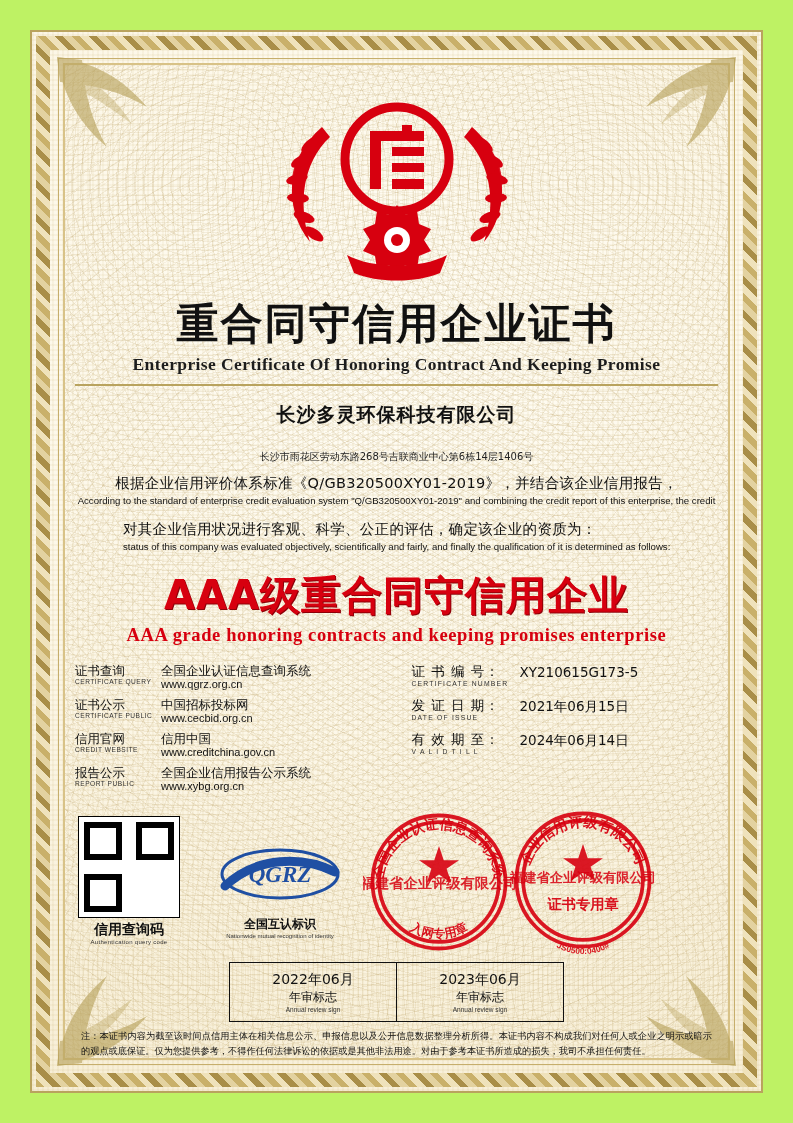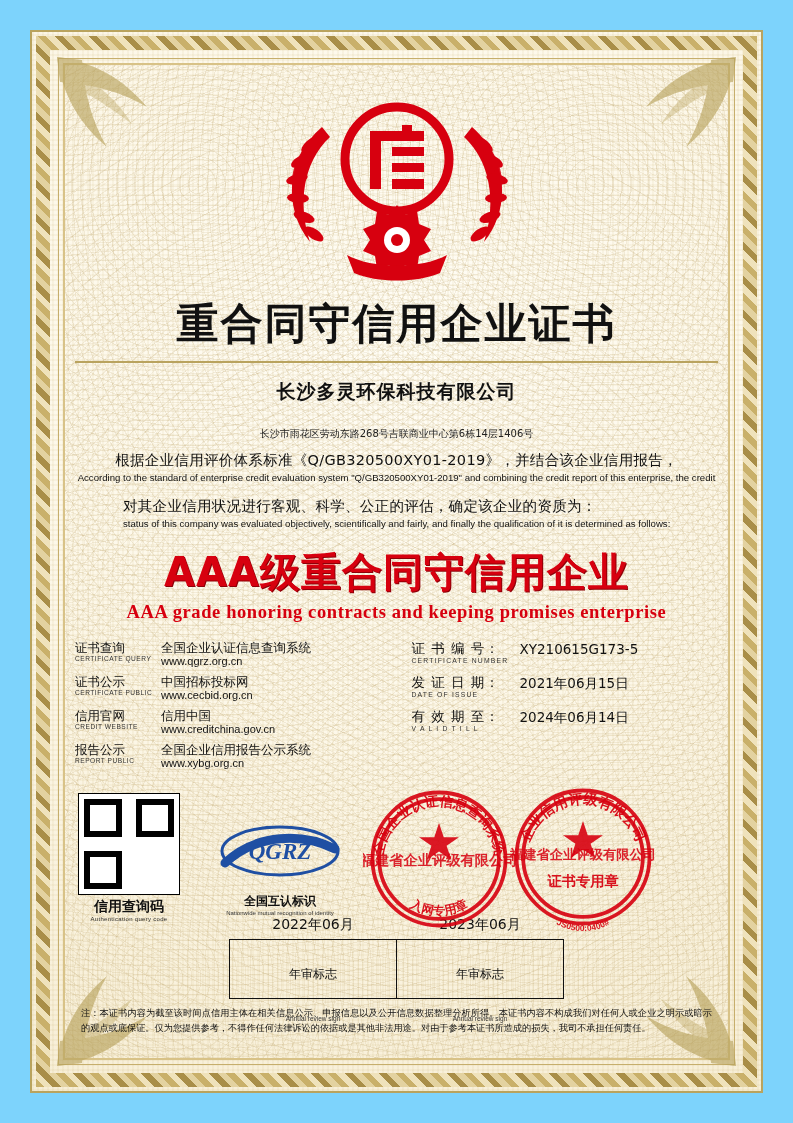--- a/index.html
+++ b/index.html
@@ -5,21 +5,21 @@
   html,body{margin:0;padding:0;}
   body{
     width:793px;height:1123px;
     background:#e9e9e9;
     font-family:"Liberation Sans", sans-serif;
     overflow:hidden;
   }
   .page{
     position:relative;
     width:793px;height:1123px;
-    background:#7dd3fc;
+    background:#bef264;
   }
   
   .outer-border{
     position:absolute;left:30px;top:30px;right:30px;bottom:30px;
     border:2px solid #b9a35e;
     background:
       repeating-linear-gradient(90deg, rgba(201,178,110,.10) 0 2px, rgba(255,255,255,0) 2px 5px),
       repeating-linear-gradient(0deg, rgba(201,178,110,.10) 0 2px, rgba(255,255,255,0) 2px 5px),
       radial-gradient(circle at 50% 30%, #fffdf6 0%, #fdf8ea 45%, #f7eed6 100%);
   }
@@ -242,21 +242,21 @@
   }
   .seal.s1{left:288px;top:-4px;}
   .seal.s2{left:432px;top:-6px;}
 
   
   .review{
     display:flex;justify-content:center;margin-top:2px;
   }
   .review-box{
     width:166px;height:58px;border:1.5px solid #111;
-    display:flex;flex-direction:column;align-items:center;justify-content:center;gap:32px;
+    display:flex;flex-direction:column;align-items:center;justify-content:center;
   }
   .review-box + .review-box{border-left:none;}
   .r-date{font-family:"DejaVu Sans", sans-serif;font-size:14px;color:#111;}
   .r-cn{font-family:Liberation Mono, monospace;font-size:12px;color:#111;margin-top:0;}
   .r-en{font-family:"Liberation Sans", sans-serif;font-size:6.5px;color:#333;}
 
   .note{
     text-align:center;
     font-family:"DejaVu Sans", sans-serif;
     font-size:11px;color:#111;margin-top:12px;
@@ -345,20 +345,21 @@
           <path d="M145 118 l8 10 12 -4 2 13 12 5 -7 11 7 11 -12 5 -2 13 -12 -4 -8 10 -8 -10 -12 4 -2 -13 -12 -5 7 -11 -7 -11 12 -5 2 -13 12 4 z"></path>
           <circle cx="145" cy="153" r="13" fill="#ffffff"></circle>
           <circle cx="145" cy="153" r="6" fill="#d7000f"></circle>
 
           <path d="M95 168 C120 182 170 182 195 168 L188 186 C165 196 125 196 102 186 Z"></path>
         </g>
       </svg>
     </div>
 
     <div class="title-cn">重合同守信用企业证书</div>
+    <div class="title-en">Enterprise Certificate Of Honoring Contract And Keeping Promise</div>
     <div class="rule"></div>
 
     <div class="company">长沙多灵环保科技有限公司</div>
     <div class="address">长沙市雨花区劳动东路268号吉联商业中心第6栋14层1406号</div>
 
     <div class="para">
       <div class="cn">根据企业信用评价体系标准《Q/GB320500XY01-2019》，并结合该企业信用报告，</div>
       <div class="en">According to the standard of enterprise credit evaluation system "Q/GB320500XY01-2019" and combining the credit report of this enterprise, the credit</div>
     </div>
 

